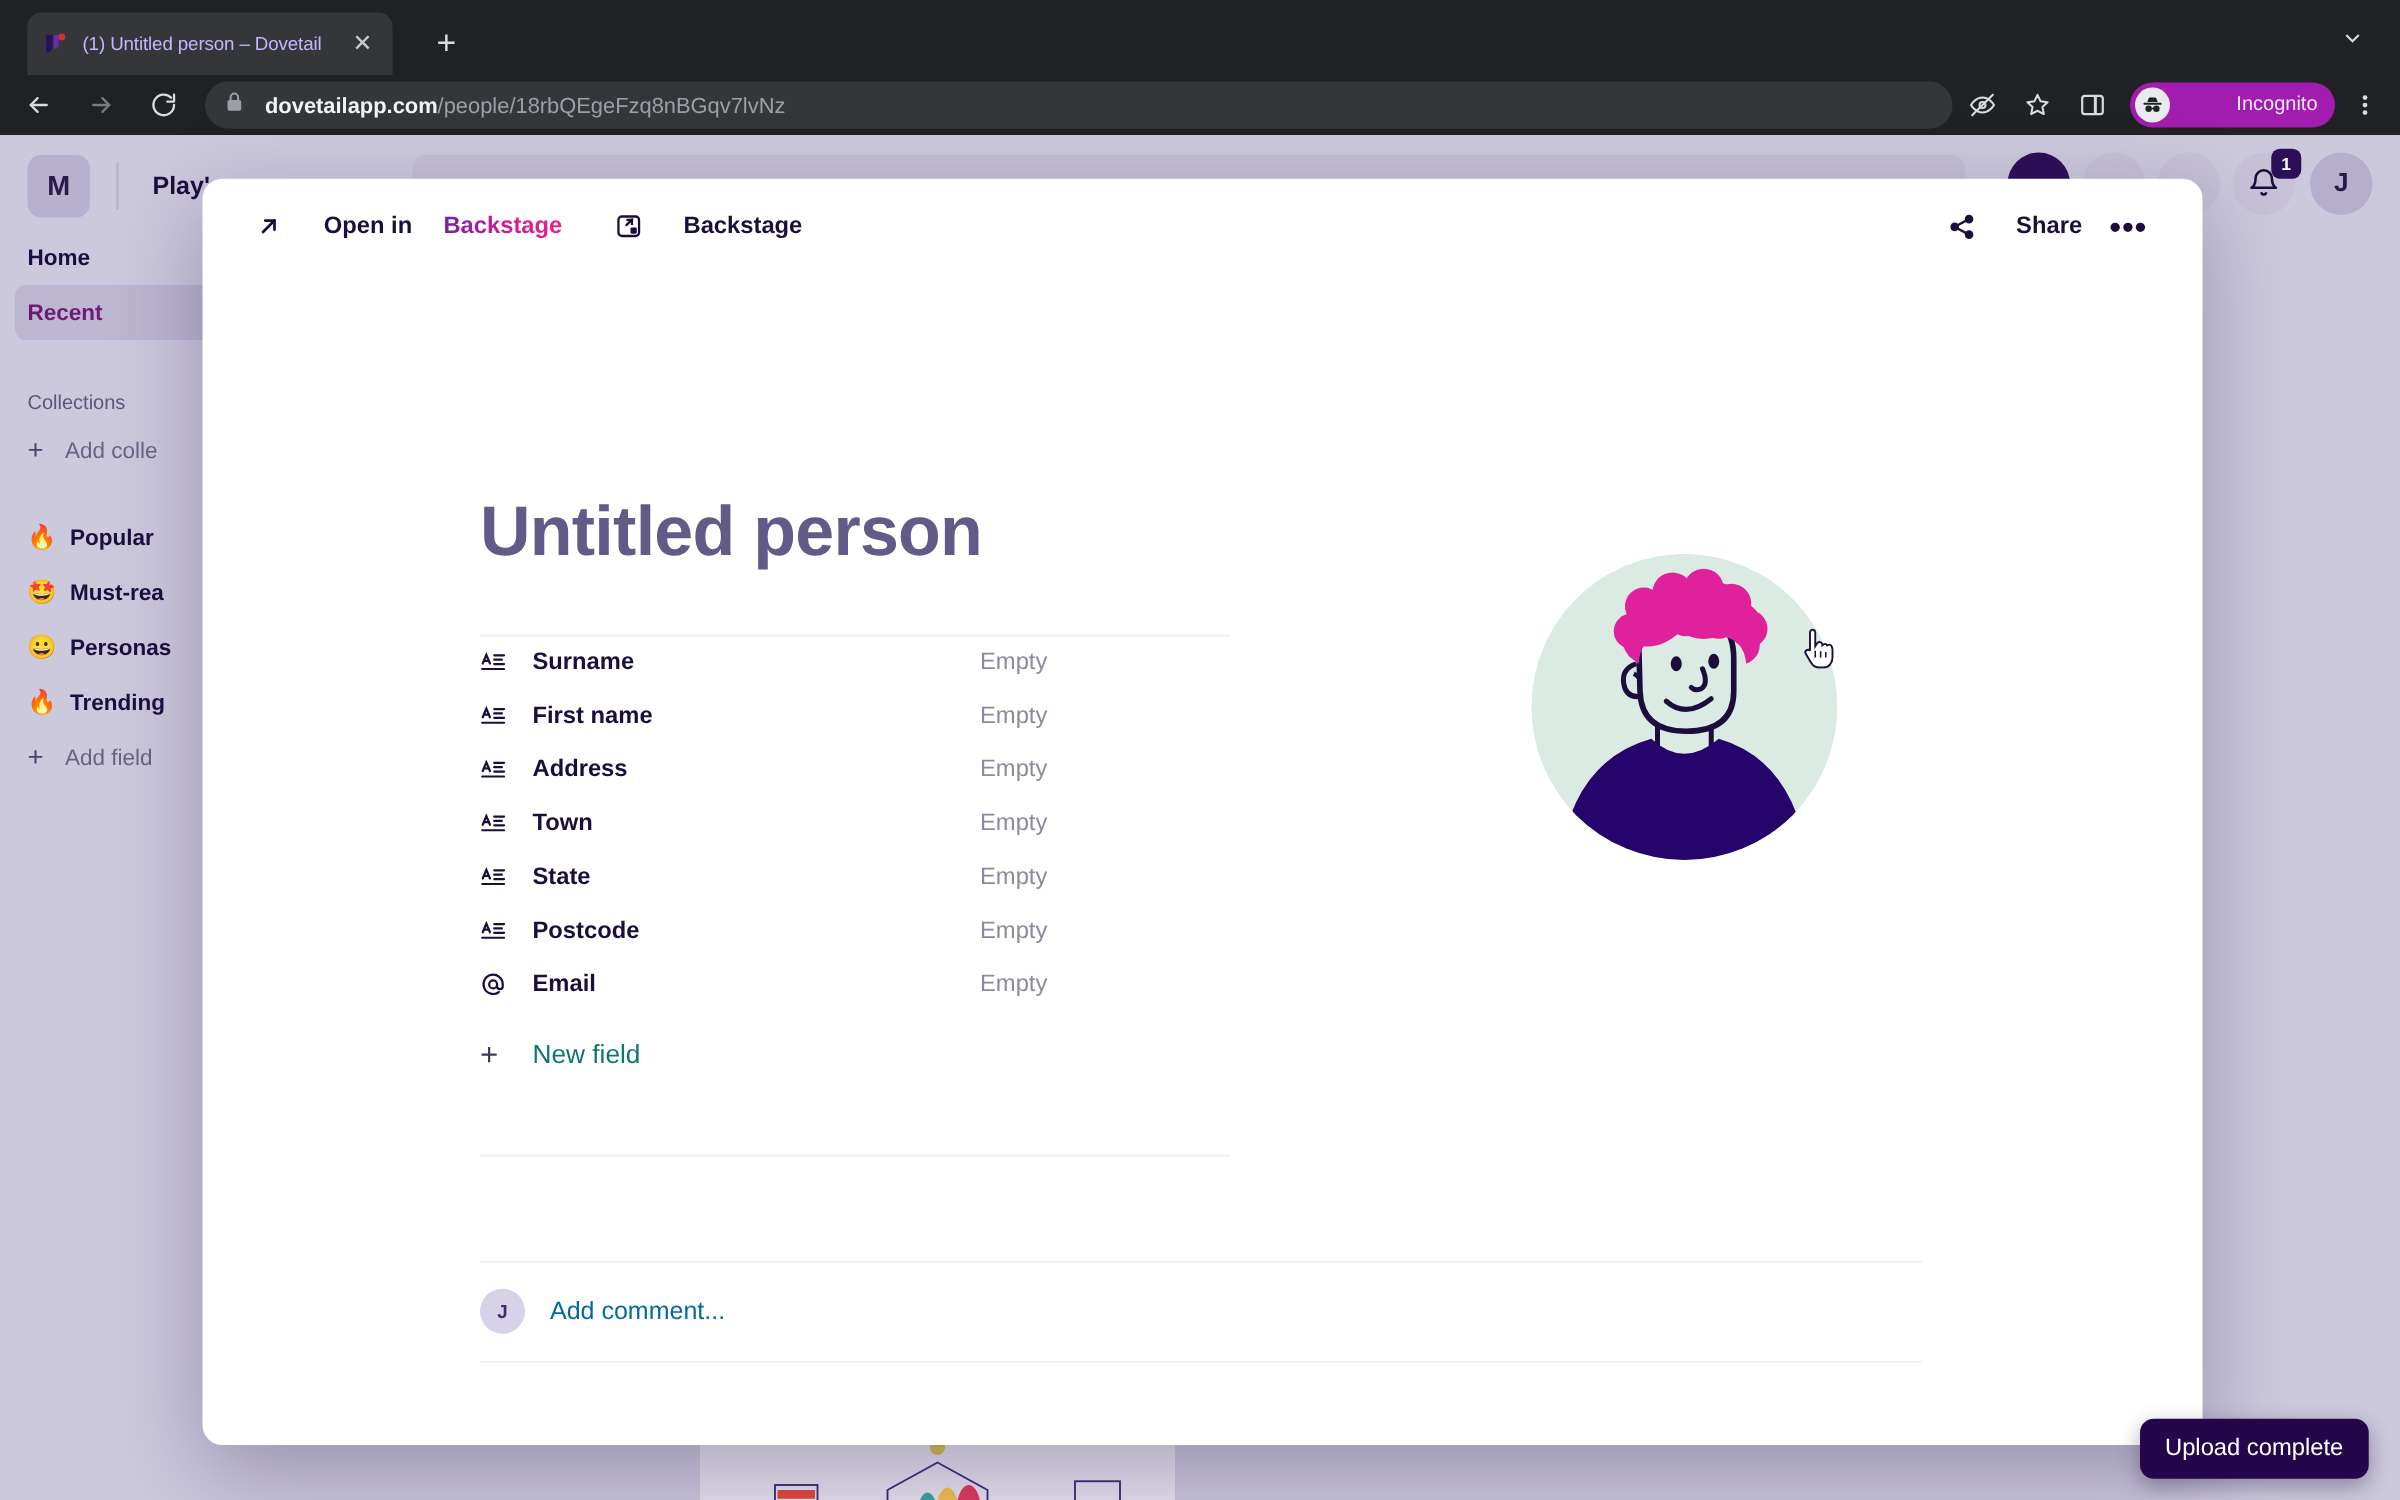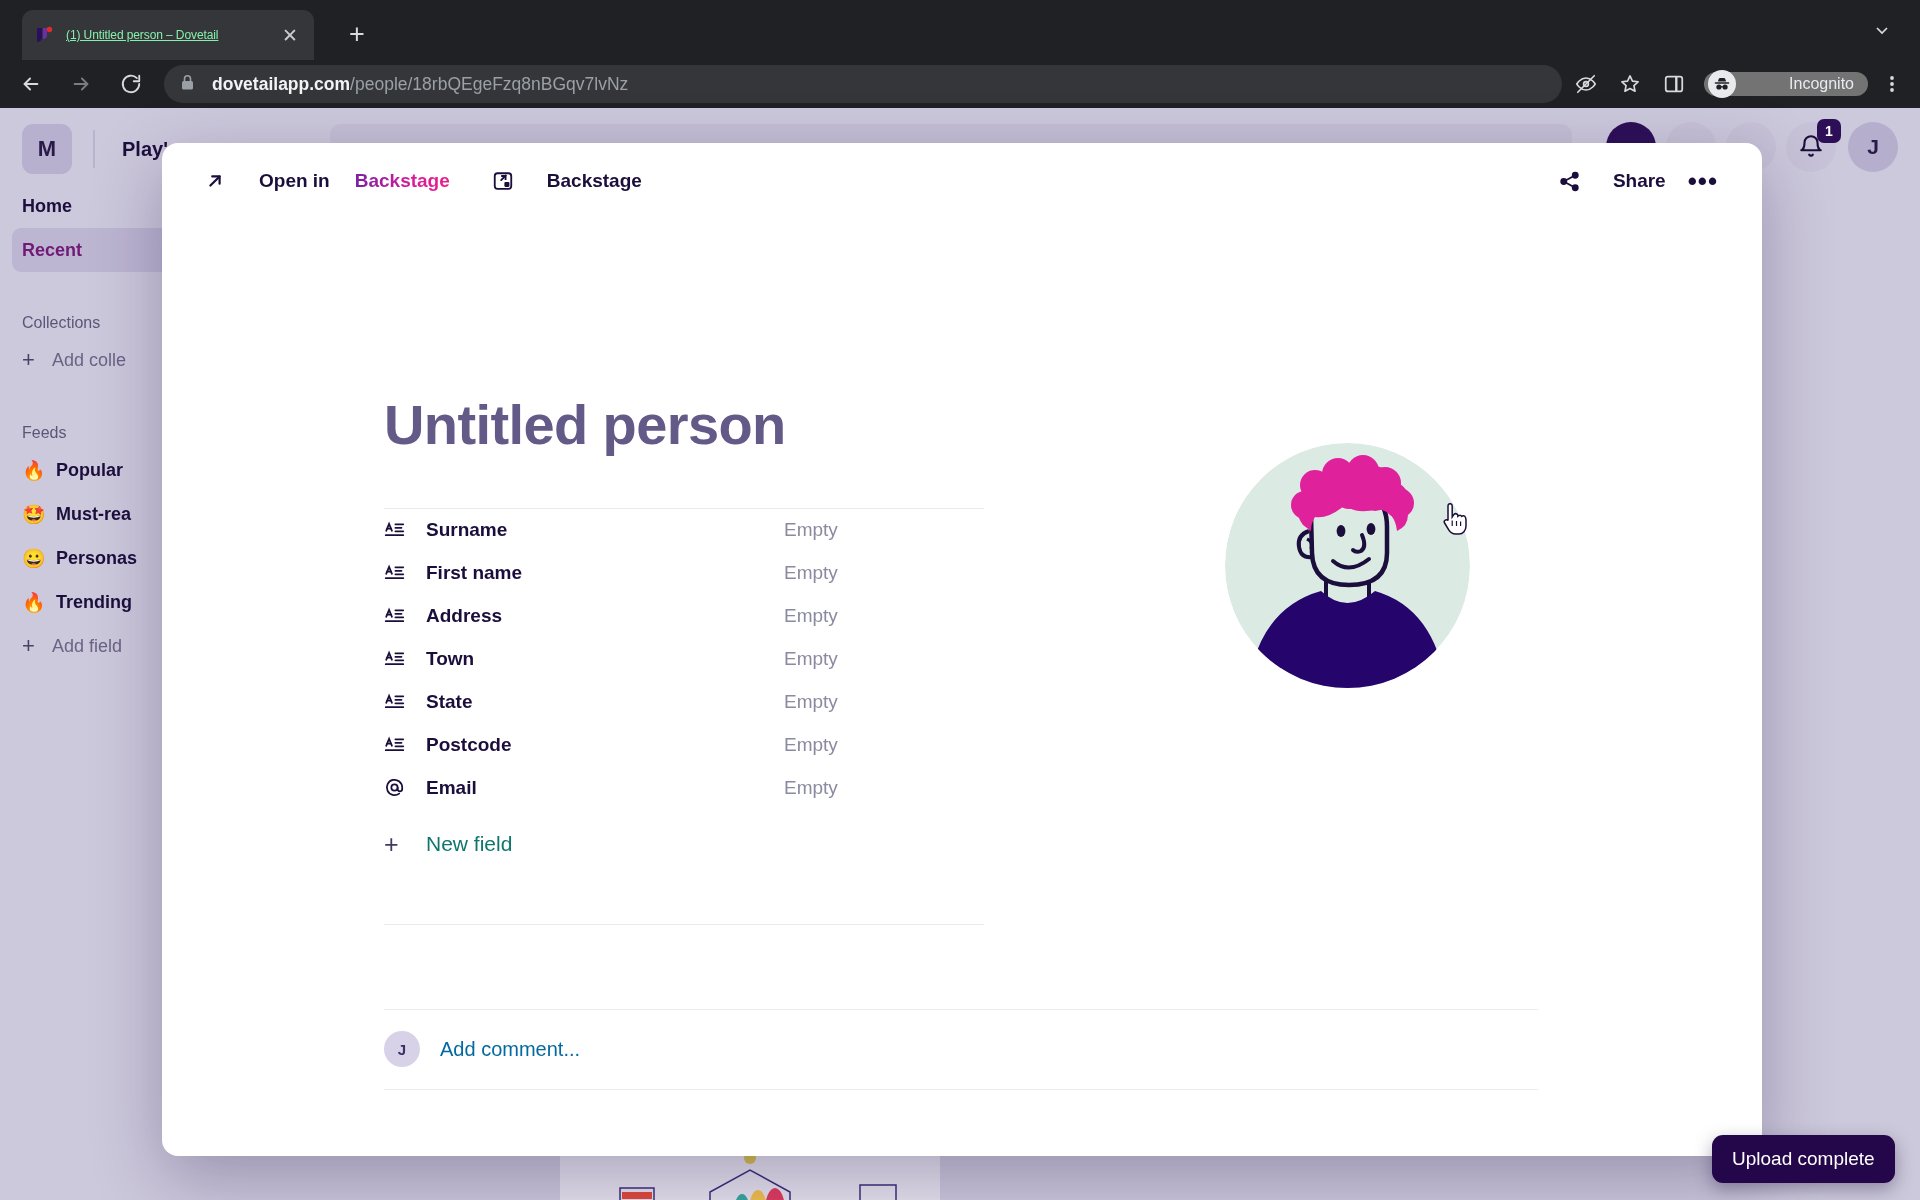--- a/index.html
+++ b/index.html
@@ -20,22 +20,22 @@
   }
   #tab-active {
     position: absolute; left: 22px; top: 10px; width: 292px; height: 50px;
     background: #35363a; border-radius: 11px 11px 0 0;
     display: flex; align-items: center; padding: 0 12px;
   }
   #tab-favicon {
     width: 20px; height: 20px; position: relative; flex: 0 0 20px; margin-right: 12px;
   }
   #tab-title {
-    color: #86efac; font-size: 12px; white-space: nowrap; overflow: hidden;
-    flex: 1 1 auto; letter-spacing: -0.1px; text-decoration: underline;
+    color: #c4b5fd; font-size: 15px; white-space: nowrap; overflow: hidden;
+    flex: 1 1 auto; letter-spacing: -0.1px;
   }
   #tab-close {
     width: 24px; height: 24px; flex: 0 0 24px; color: #c9ccd1;
     display: flex; align-items: center; justify-content: center;
     font-size: 19px; line-height: 1;
   }
   #new-tab-button {
     position: absolute; left: 340px; top: 18px; width: 34px; height: 34px;
     color: #d8dadd; font-size: 27px; line-height: 32px; text-align: center; font-weight: 300;
   }
@@ -60,21 +60,21 @@
   }
   #site-lock-icon { width: 20px; flex: 0 0 20px; margin-right: 12px; }
   #omnibox-url { font-size: 17.5px; color: #9aa0a6; white-space: nowrap; }
   #omnibox-url b { color: #f1f3f4; font-weight: 700; }
   #toolbar-right { margin-left: auto; display: flex; align-items: center; padding-right: 8px; }
   .tb-icon {
     width: 40px; height: 40px; color: #d8dadd;
     display: flex; align-items: center; justify-content: center; margin-left: 4px;
   }
   #incognito-pill {
-    height: 24px; background: #737373; border-radius: 18px; display: flex;
+    height: 36px; background: #a21caf; border-radius: 18px; display: flex;
     align-items: center; padding: 0 14px 0 4px; margin-left: 10px; gap: 44px;
   }
   #incognito-avatar {
     width: 28px; height: 28px; border-radius: 50%; background: #e8eaed;
     display: flex; align-items: center; justify-content: center; margin-right: 9px;
   }
   #incognito-label { color: #e8eaed; font-size: 16px; }
 
   
   #app-bg {
@@ -356,21 +356,20 @@
     <div class="side-row active">
       <span>Recent</span>
     </div>
     <div class="side-gap"></div>
     <div class="side-heading">Collections</div>
     <div class="side-row muted">
       <span class="side-plus">+</span>
       <span>Add colle</span>
     </div>
     <div class="side-gap"></div>
-    <div class="side-heading">Feeds</div>
     <div class="side-row">
       <span class="side-emoji">🔥</span>
       <span>Popular</span>
     </div>
     <div class="side-row">
       <span class="side-emoji">🤩</span>
       <span>Must-rea</span>
     </div>
     <div class="side-row">
       <span class="side-emoji">😀</span>

